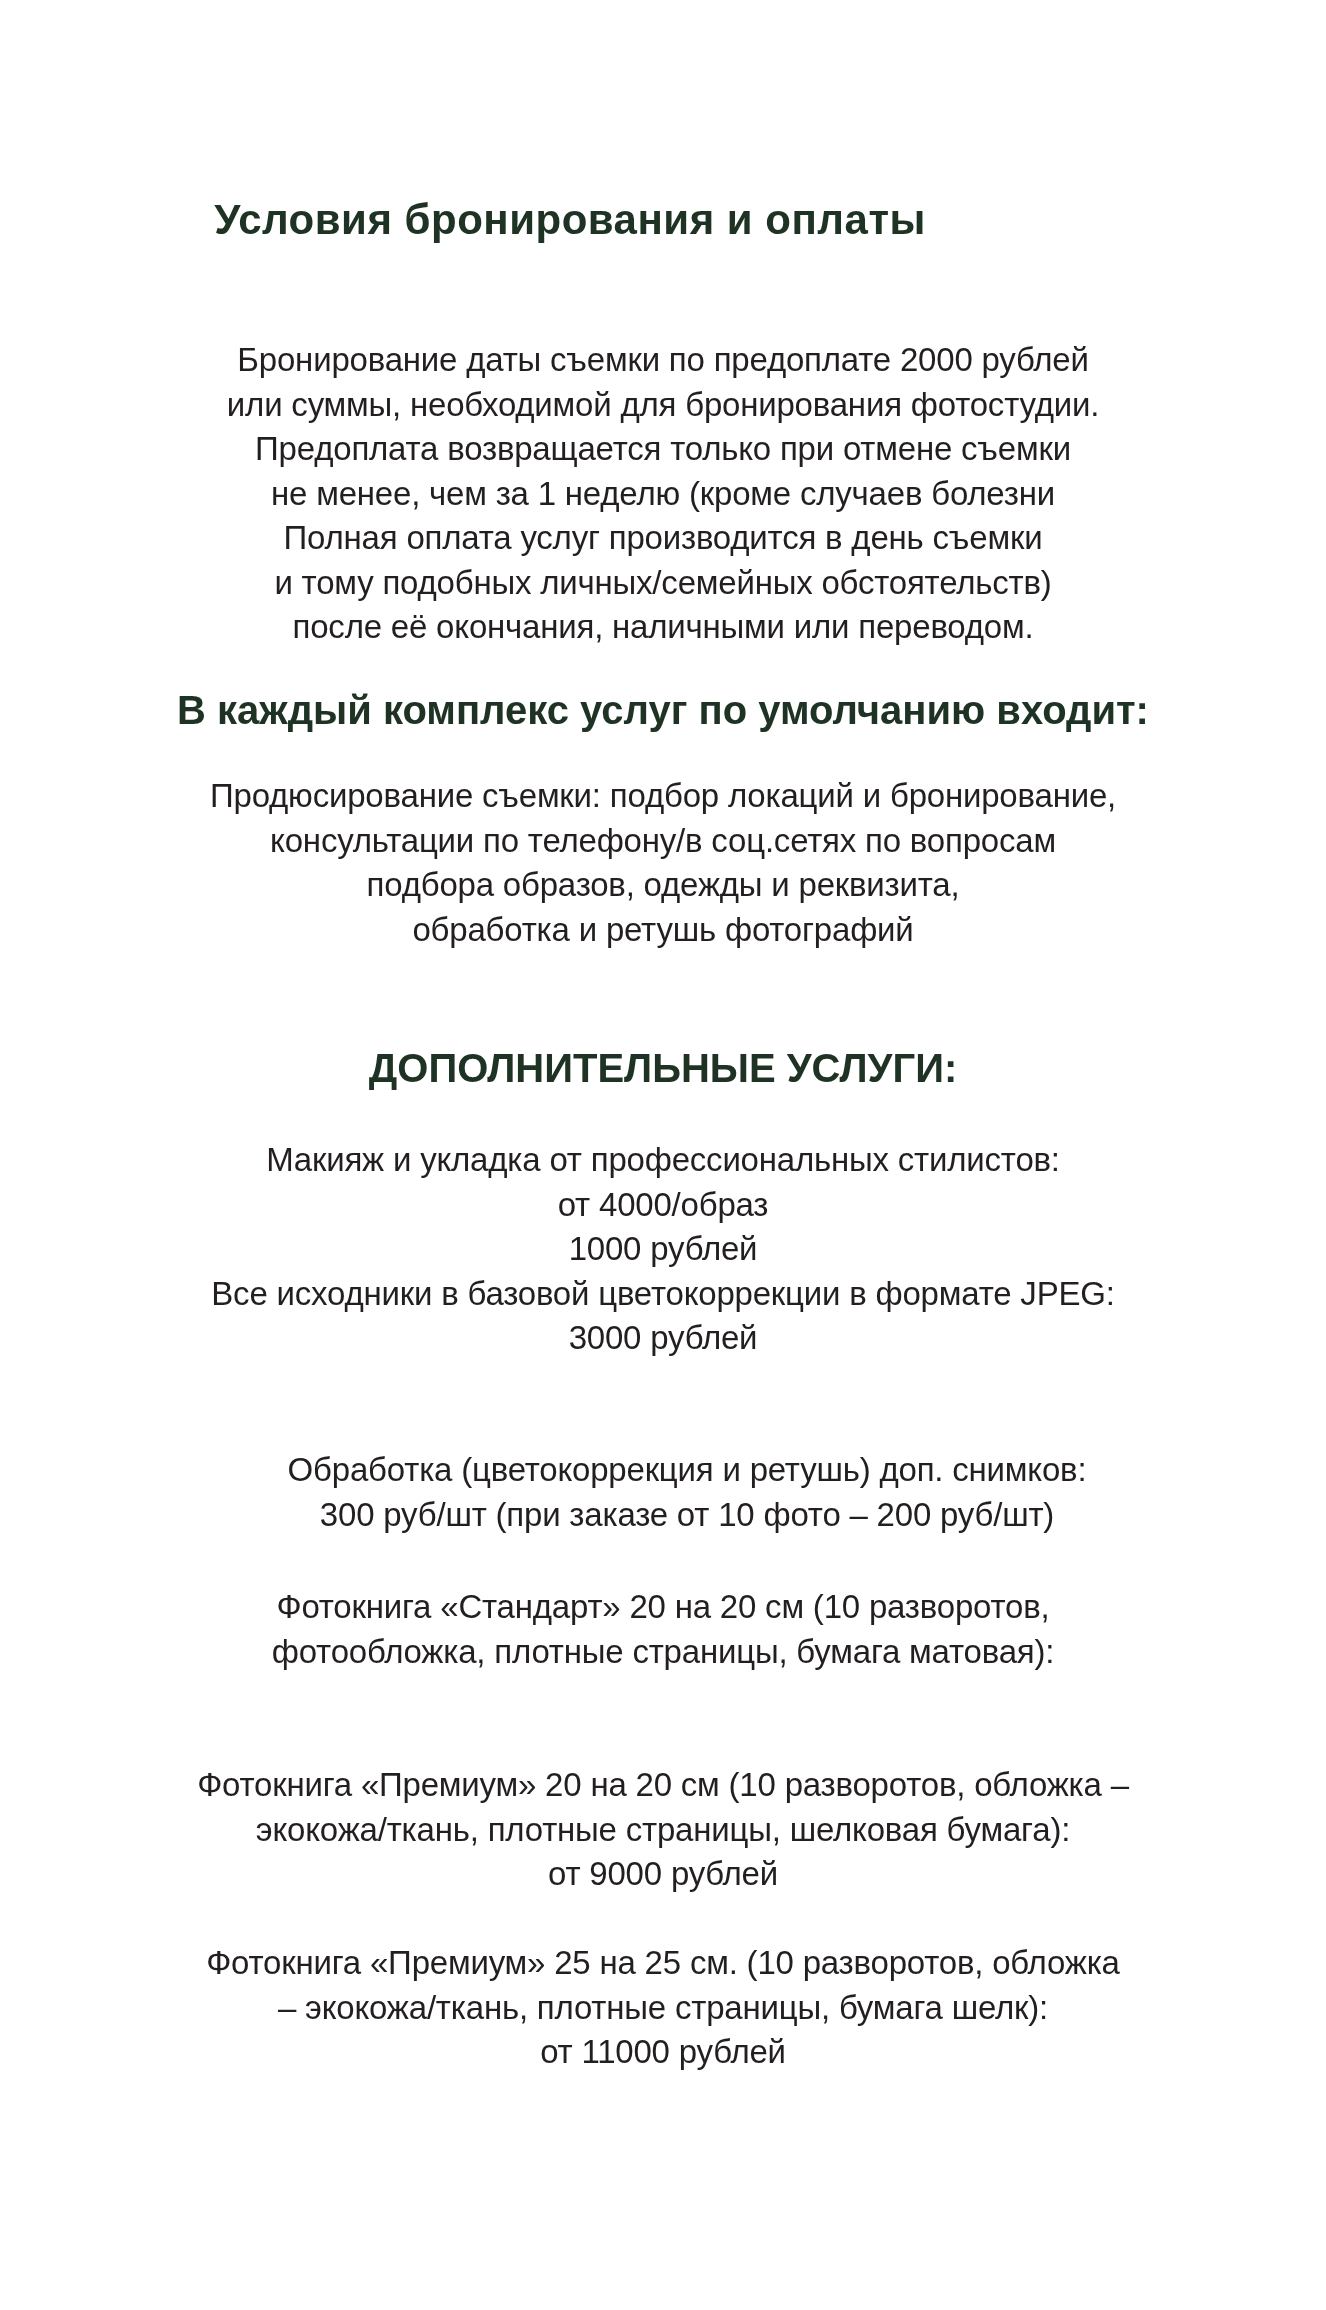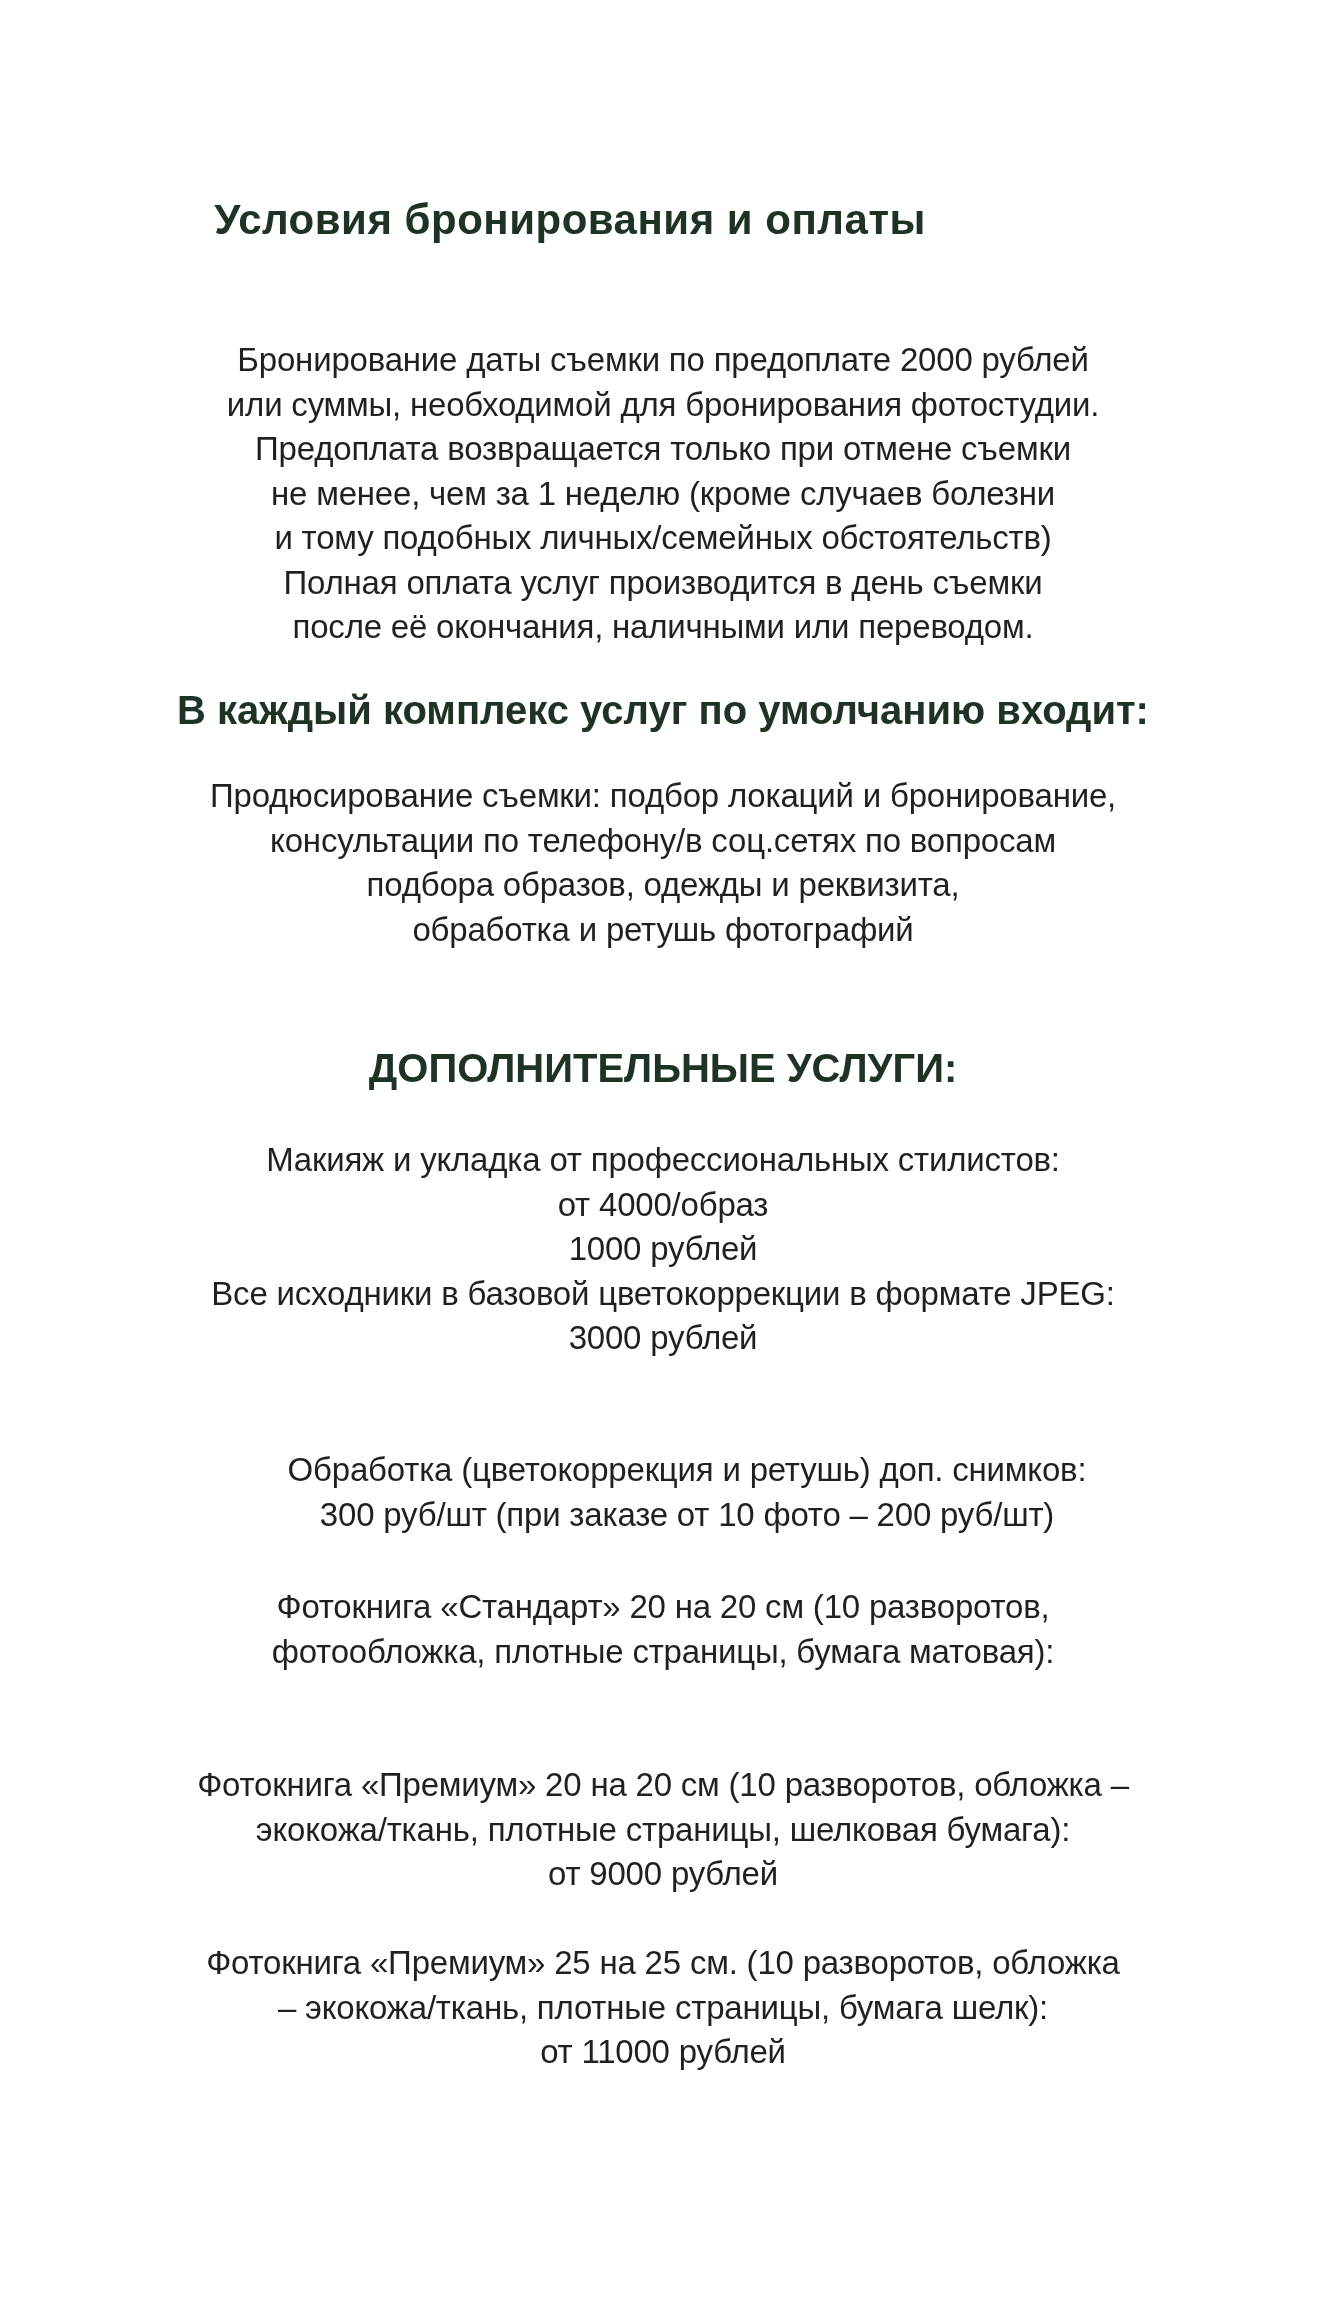--- a/index.html
+++ b/index.html
@@ -63,22 +63,22 @@
 
 <div class="page">
 
   <h1 class="heading title">Условия бронирования и оплаты</h1>
 
   <div class="block" style="top:306px;margin-top:32px;">
     <span class="line">Бронирование даты съемки по предоплате 2000 рублей</span>
     <span class="line">или суммы, необходимой для бронирования фотостудии.</span>
     <span class="line">Предоплата возвращается только при отмене съемки</span>
     <span class="line">не менее, чем за 1 неделю (кроме случаев болезни</span>
+    <span class="line">Полная оплата услуг производится в день съемки</span>
     <span class="line">и  тому подобных личных/семейных обстоятельств)</span>
-    <span class="line">Полная оплата услуг производится в день съемки</span>
     <span class="line">после её окончания, наличными или переводом.</span>
   </div>
 
   <h2 class="heading subhead" style="top:688px;">В каждый комплекс услуг по умолчанию входит:</h2>
 
   <div class="block" style="top:774px;">
     <span class="line">Продюсирование съемки: подбор локаций и бронирование,</span>
     <span class="line">консультации по телефону/в соц.сетях по вопросам</span>
     <span class="line">подбора образов, одежды и реквизита,</span>
     <span class="line">обработка и ретушь фотографий</span>

